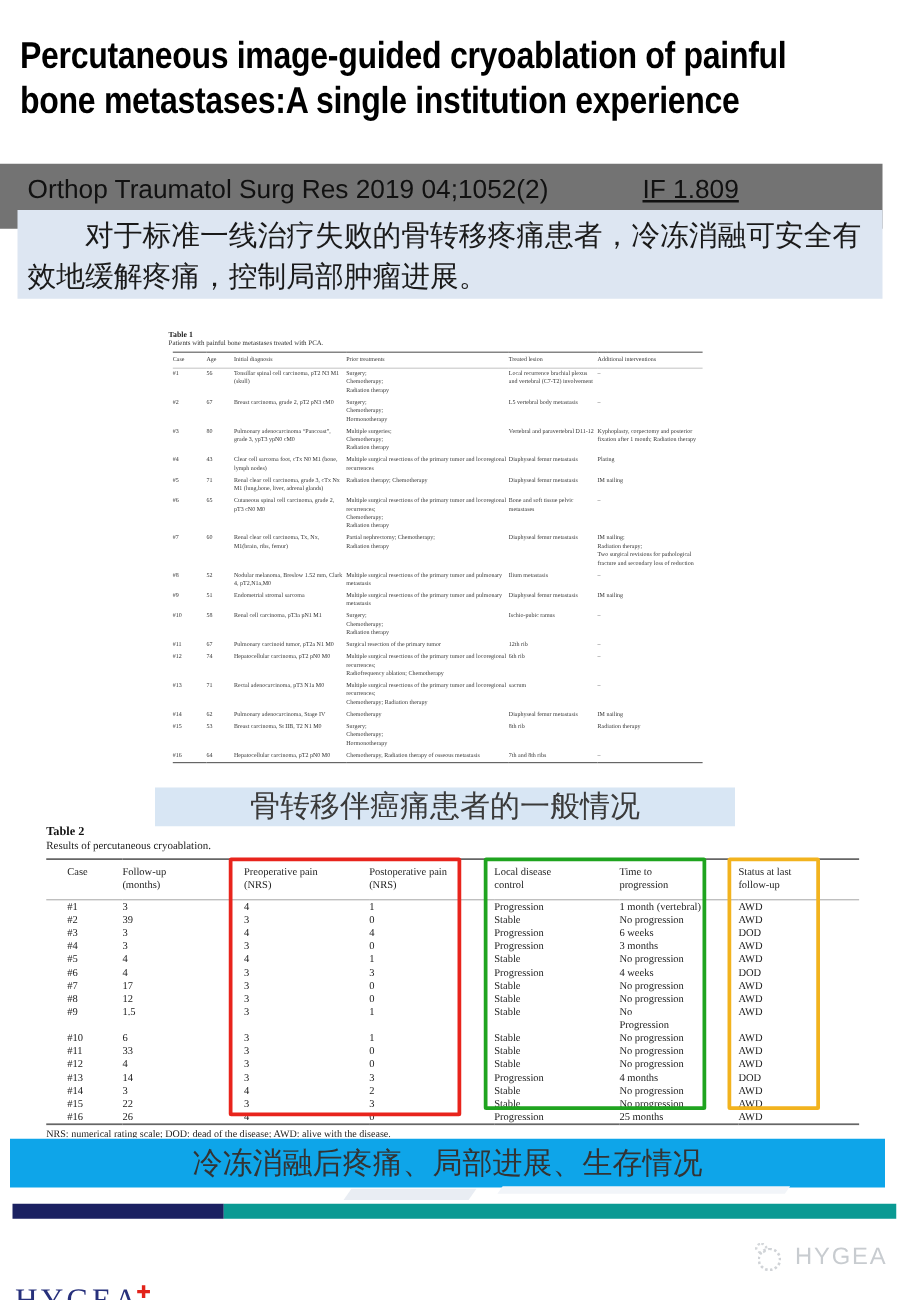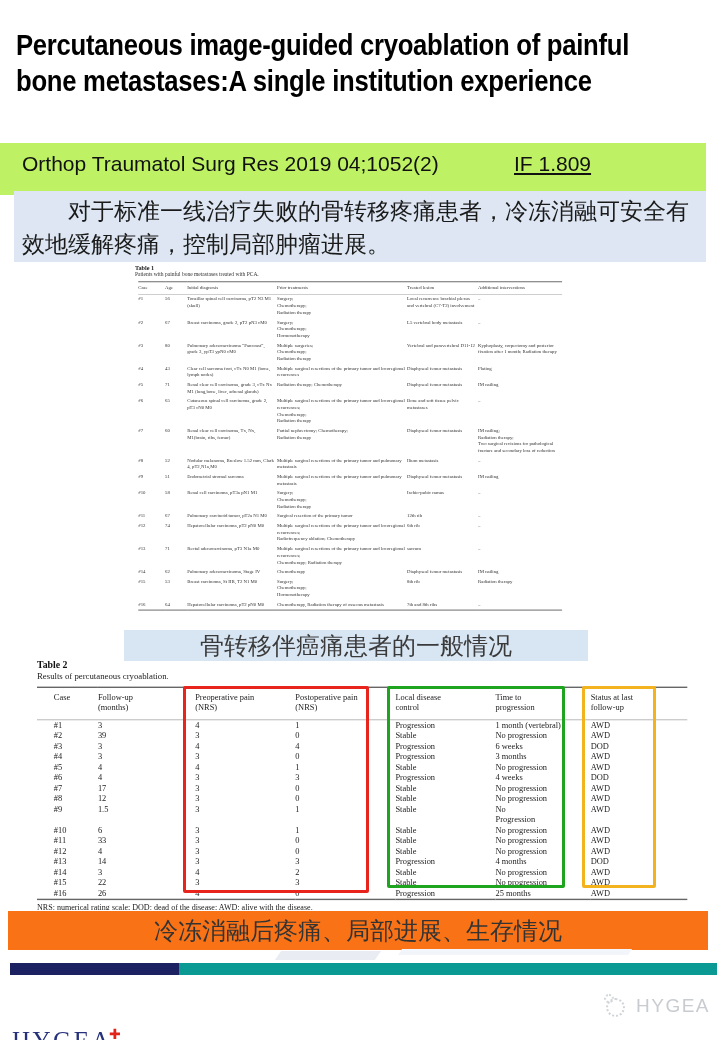--- a/index.html
+++ b/index.html
@@ -10,49 +10,48 @@
   }
   
   .title {
     position:absolute; left:16px; top:27px; width:835px;
     font-weight:bold; font-size:30px; line-height:36px; color:#000;
     transform:scaleX(0.855); transform-origin:0 0; letter-spacing:-0.3px;
   }
   
   .journal-bar {
     position:absolute; left:0; top:131px; width:706px; height:52px;
-    background:#bef264;
-    margin-top:12px;
+    background:#737373;
   }
   .journal-ref { position:absolute; left:22px; top:0; font-size:21px; line-height:41px; color:#111; }
   .journal-if  { position:absolute; left:514px; top:0; font-size:21px; line-height:41px; color:#111;text-decoration:underline; }
   
   .summary-box {
-    position:absolute; left:14px; top:191px; width:692px; height:71px;
+    position:absolute; left:14px; top:168px; width:692px; height:71px;
     background:#dde6f2; padding:4px 6px 0 8px;
     font-size:23px; line-height:33px; color:#1a1a1a; text-indent:2em;
   }
   
   .t1-wrap { position:absolute; left:120px; top:264px; width:482px; height:366px; overflow:hidden; }
   .t1-scale { transform:scale(0.48); transform-origin:0 0; width:1000px; font-family:"Liberation Serif", serif; color:#333; }
   .t1-label { margin-left:31px; font-size:13px; font-weight:bold; color:#222; }
   .t1-sub   { margin-left:31px; font-size:11.5px; margin-bottom:8px; }
   table.t1 { margin-left:38px; width:883px; border-collapse:collapse; font-size:10px; line-height:14px;
              border-top:2px solid #666; border-bottom:2px solid #666; }
   table.t1 th { font-weight:normal; text-align:left; vertical-align:top; padding:5px 4px 6px 0; border-bottom:1px solid #999; white-space:pre-line; }
   table.t1 td { vertical-align:top; text-align:left; padding:2px 4px 4px 0; white-space:pre-line; }
   .c1-0{width:56px}.c1-1{width:46px}.c1-2{width:187px}.c1-3{width:271px}.c1-4{width:148px}.c1-5{width:175px}
   
   .caption1 {
     position:absolute; left:124px; top:630px; width:464px; height:31px;
     background:#d8e6f4; text-align:center; font-size:24px; line-height:31px; color:#3a3a3a;
   }
   .caption2 {
     position:absolute; left:8px; top:911px; width:700px; height:39px;
-    background:#f97316; text-align:center; font-size:24px; line-height:39px; color:#333;
+    background:#0ea5e9; text-align:center; font-size:24px; line-height:39px; color:#333;
   }
   
   .t2-wrap { position:absolute; left:30px; top:660px; width:672px; height:250px; overflow:hidden; }
   .t2-scale { transform:scale(0.7); transform-origin:0 0; width:960px; font-family:"Liberation Serif", serif; color:#222; }
   .t2-label { margin-left:10px; font-size:14px; font-weight:bold; color:#111; }
   .t2-sub   { margin-left:10px; font-size:12.5px; margin-bottom:7px; }
   table.t2 { margin-left:10px; width:929px; border-collapse:collapse; font-size:12px; line-height:15px;
              border-top:2px solid #666; border-bottom:2px solid #666; }
   table.t2 th { font-weight:normal; text-align:left; vertical-align:top; padding:6px 4px 9px 0; border-bottom:1.5px solid #999; white-space:pre-line; }
   table.t2 td { vertical-align:top; text-align:left; padding:0 4px 0 0; white-space:pre-line; }

